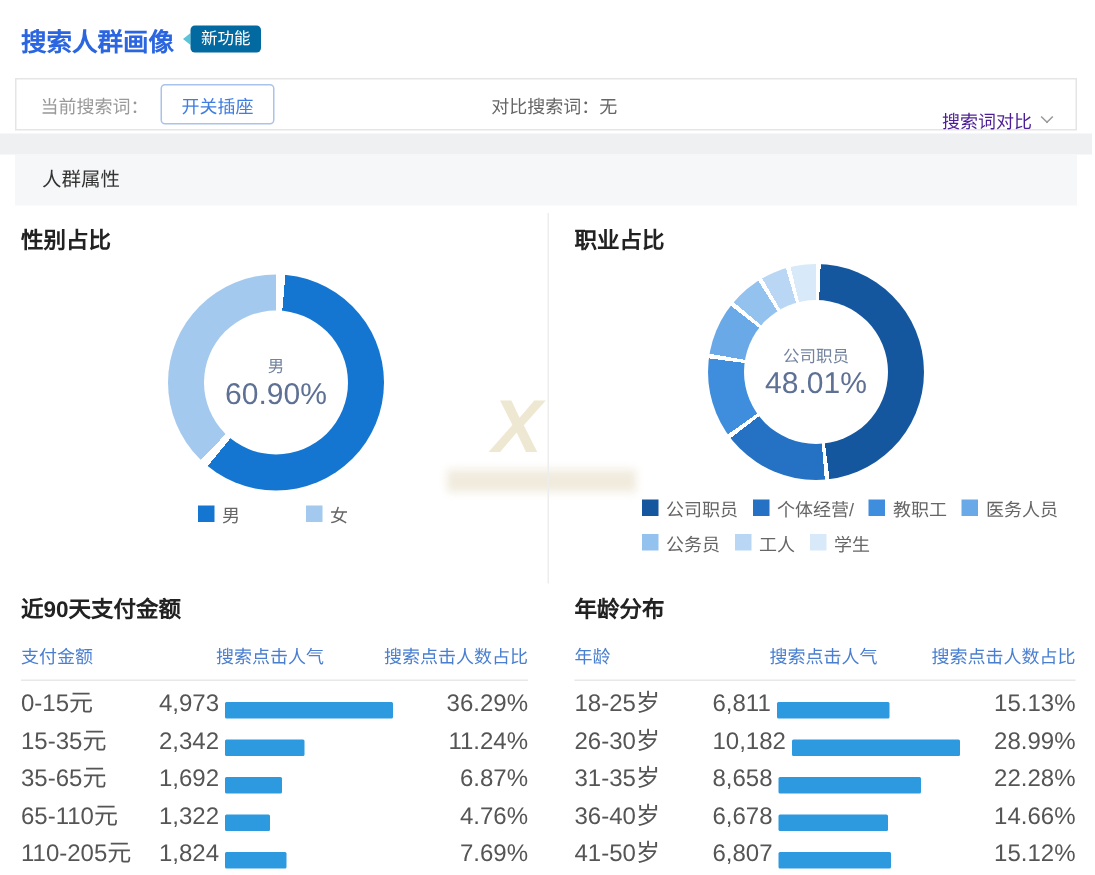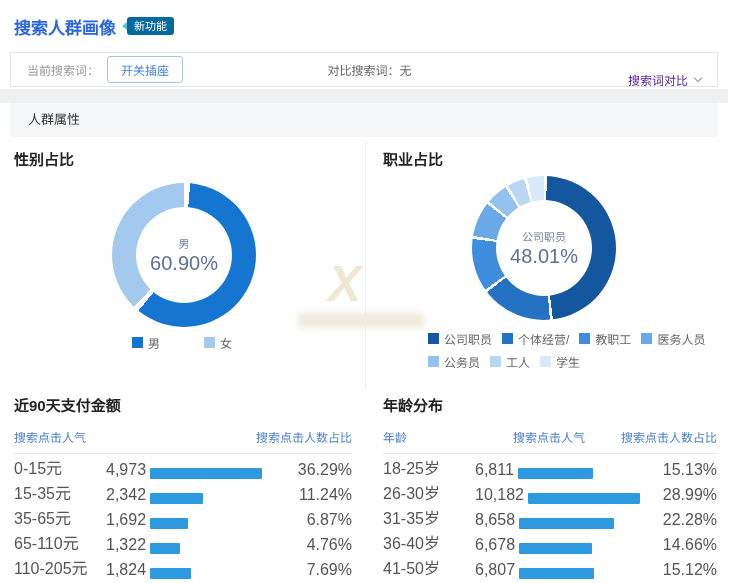--- a/index.html
+++ b/index.html
@@ -167,20 +167,21 @@
 
       <div class="legend-item">
         <span class="swatch" style="background: rgb(216, 233, 249);"></span>
         <span>学生</span>
       </div>
     </div>
 
   <div class="data-table t-left">
     <div class="table-title">近90天支付金额</div>
     <div class="thead">
+      <span class="th1">支付金额</span>
       <span class="th2">搜索点击人气</span>
       <span class="th3">搜索点击人数占比</span>
     </div>
     <div>
 
         <div class="trow">
           <span class="td-label">0-15元</span>
           <span class="td-num">4,973</span>
           <span class="td-barwrap">
             <span class="bar" style="width: 112px;"></span>

